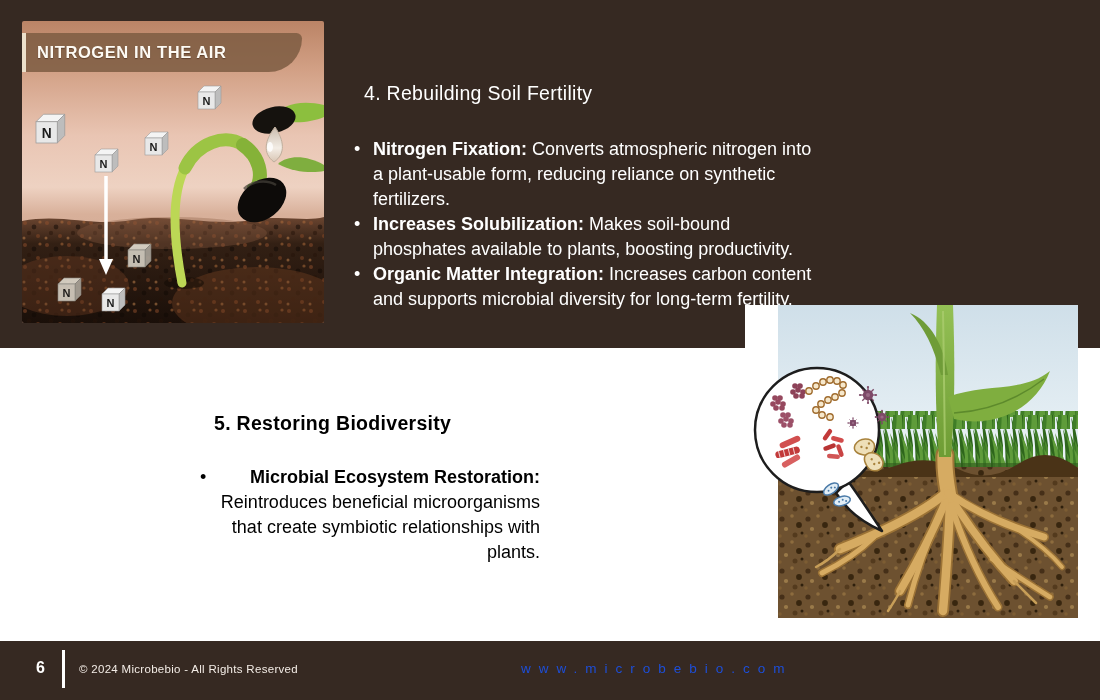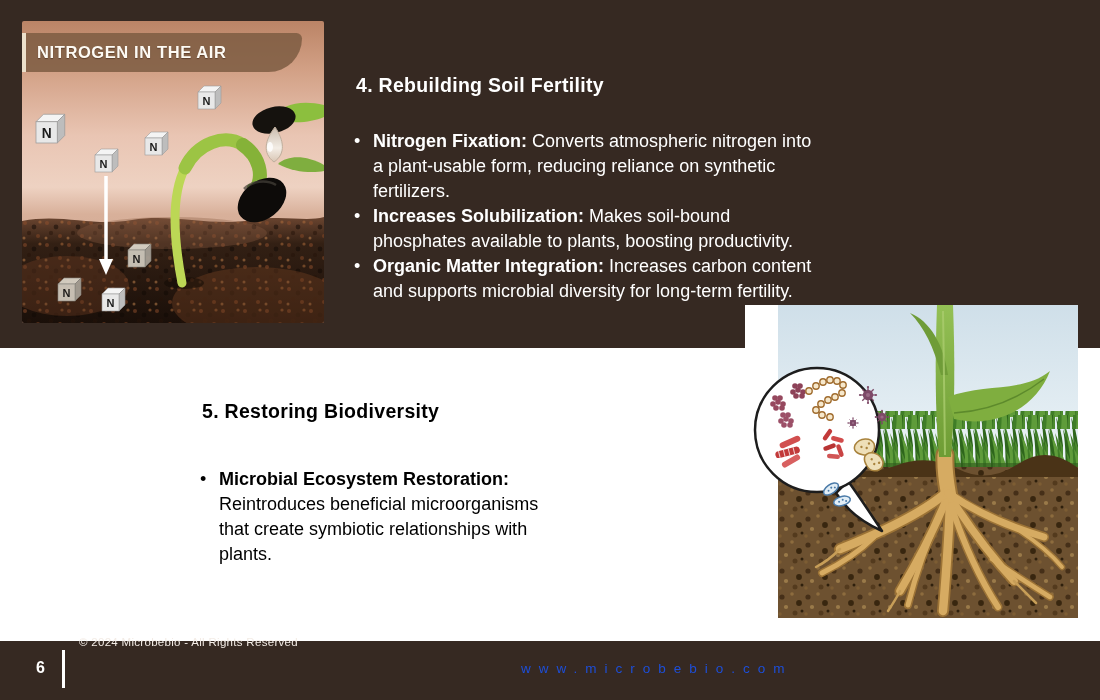--- a/index.html
+++ b/index.html
@@ -22,40 +22,40 @@
     display:flex;align-items:center;
   }
   .nitro-band-edge{position:absolute;left:0;top:0;width:4px;height:39px;background:#ece0cb;}
   .nitro-band span{
     margin-left:15px;color:#fdfaf4;font-weight:bold;font-size:16.5px;letter-spacing:.6px;
     text-shadow:0 1px 1px rgba(60,35,20,.55);white-space:nowrap;text-align:right;
   }
 
   
   .sec4{position:absolute;left:352px;top:70px;width:505px;color:#ffffff;}
-  .sec4 h2{margin:4px;font-size:19.5px;font-weight:bold;letter-spacing:.3px;}
+  .sec4 h2{margin:12px;font-size:19.5px;font-weight:normal;letter-spacing:.3px;}
   .sec-list{list-style:none;margin:32px 0 0;padding:0;font-size:18px;line-height:25px;}
   .sec4 .sec-list{width:470px;}
   .sec-list li{position:relative;padding-left:21px;}
   .sec-list li::before{content:"\2022";position:absolute;left:2px;top:0;}
   .sec-list b{font-weight:bold;}
 
   
   .sec5{position:absolute;left:198px;top:396px;width:420px;color:#000000;}
-  .sec5 h2{margin:4px;font-size:19.5px;font-weight:bold;letter-spacing:.3px;}
-  .sec5 .sec-list{margin-top:44px;width:342px;}
+  .sec5 h2{margin:16px;font-size:19.5px;font-weight:bold;letter-spacing:.3px;}
+  .sec5 .sec-list{margin-top:30px;width:342px;text-align:right;}
 
   
   .bio-img{position:absolute;left:745px;top:305px;width:333px;height:325px;margin:0;z-index:3;}
   .bio-img svg{display:block;width:333px;height:325px;}
 
   
   .footer-page{position:absolute;left:36px;top:659px;color:#fff;font-weight:bold;font-size:16px;}
   .footer-divider{position:absolute;left:62px;top:650px;width:3px;height:38px;background:#ffffff;}
-  .footer-copy{position:absolute;left:79px;top:636px;color:#f3ece6;font-size:11.5px;letter-spacing:.3px;text-align:center;}
+  .footer-copy{position:absolute;left:79px;top:663px;color:#f3ece6;font-size:11.5px;letter-spacing:.3px;text-align:center;}
   .footer-site{position:absolute;left:521px;top:661px;color:#1d4ed8;font-size:13.5px;letter-spacing:8px;}
 </style>
 </head>
 <body>
 
 <div class="slide">
   <div class="top-band"></div>
   <div class="footer-band"></div>
 
   <figure class="nitro-img">

